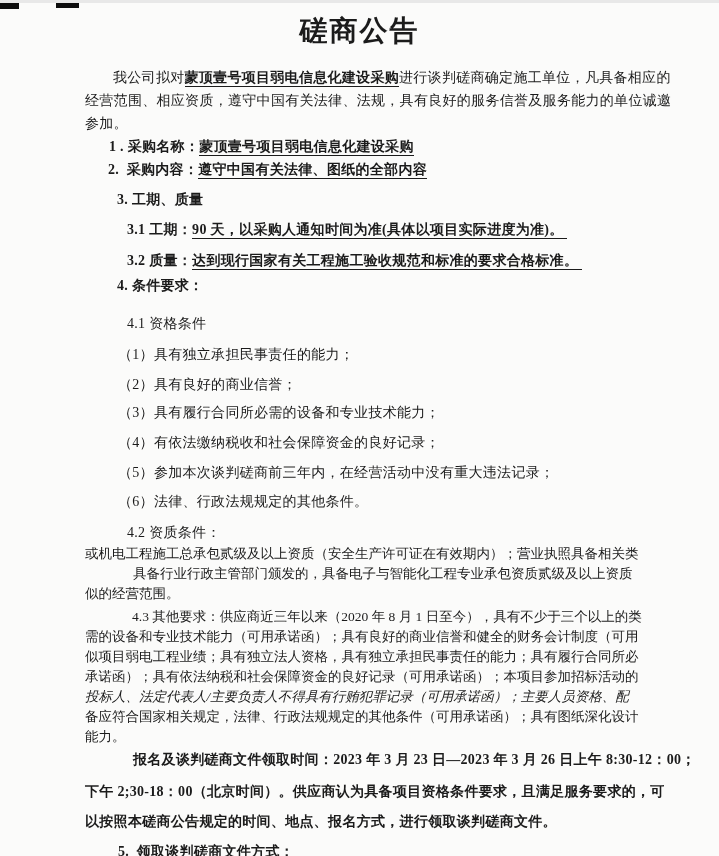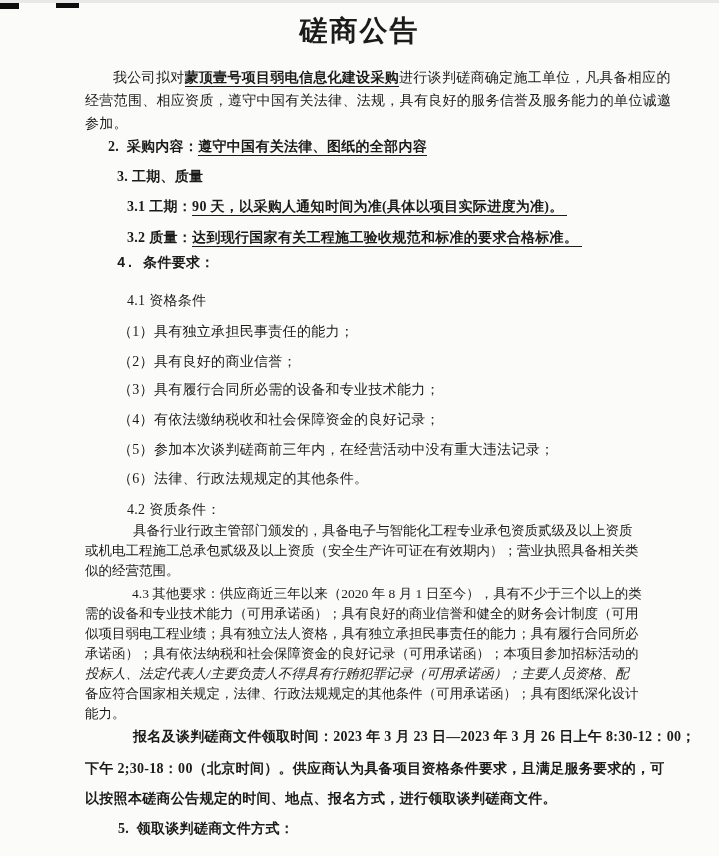--- a/index.html
+++ b/index.html
@@ -50,35 +50,36 @@
 <body>
 
 <div class="page">
   <div class="mark mark1"></div>
   <div class="mark mark2"></div>
   <h1 class="title">磋商公告</h1>
   <main class="doc">
       <div class="line" style="margin-top: 18px; padding-left: 28px;"><span>我公司拟对</span><span class="b u">蒙顶壹号项目弱电信息化建设采购</span><span>进行谈判磋商确定施工单位，凡具备相应的</span></div>
       <div class="line" style="margin-top: 1px; padding-left: 0px;"><span>经营范围、相应资质，遵守中国有关法律、法规，具有良好的服务信誉及服务能力的单位诚邀</span></div>
       <div class="line" style="margin-top: 1px; padding-left: 0px;"><span>参加。</span></div>
+      <div class="line" style="margin-top: 1px; padding-left: 24px;"><span class="b">1 . 采购名称：</span><span class="b u">蒙顶壹号项目弱电信息化建设采购</span></div>
       <div class="line" style="margin-top: 1px; padding-left: 23px;"><span class="b">2.  采购内容：</span><span class="b u">遵守中国有关法律、图纸的全部内容</span></div>
       <div class="line" style="margin-top: 8px; padding-left: 32px;"><span class="b">3. 工期、质量</span></div>
       <div class="line" style="margin-top: 8px; padding-left: 42px;"><span class="b">3.1 工期：</span><span class="b u">90 天，以采购人通知时间为准(具体以项目实际进度为准)。 </span></div>
       <div class="line" style="margin-top: 9px; padding-left: 42px;"><span class="b">3.2 质量：</span><span class="b u">达到现行国家有关工程施工验收规范和标准的要求合格标准。 </span></div>
-      <div class="line" style="margin-top: 3px; padding-left: 32px; font-family: Liberation Mono, monospace;"><span class="b">4. 条件要求：</span></div>
+      <div class="line" style="margin-top: 3px; padding-left: 32px;"><span class="b">4. 条件要求：</span></div>
       <div class="line" style="margin-top: 16px; padding-left: 42px;"><span>4.1 资格条件</span></div>
       <div class="line" style="margin-top: 9px; padding-left: 33px;"><span>（1）具有独立承担民事责任的能力；</span></div>
       <div class="line" style="margin-top: 8px; padding-left: 33px;"><span>（2）具有良好的商业信誉；</span></div>
       <div class="line" style="margin-top: 6px; padding-left: 33px;"><span>（3）具有履行合同所必需的设备和专业技术能力；</span></div>
       <div class="line" style="margin-top: 8px; padding-left: 33px;"><span>（4）有依法缴纳税收和社会保障资金的良好记录；</span></div>
       <div class="line" style="margin-top: 8px; padding-left: 33px;"><span>（5）参加本次谈判磋商前三年内，在经营活动中没有重大违法记录；</span></div>
       <div class="line" style="margin-top: 7px; padding-left: 33px;"><span>（6）法律、行政法规规定的其他条件。</span></div>
       <div class="line" style="margin-top: 9px; padding-left: 42px;"><span>4.2 资质条件：</span></div>
+      <div class="line para" style="margin-top: 0px; padding-left: 0px;"><span>或机电工程施工总承包贰级及以上资质（安全生产许可证在有效期内）；营业执照具备相关类</span></div>
       <div class="line para" style="margin-top: 0px; padding-left: 48px;"><span>具备行业行政主管部门颁发的，具备电子与智能化工程专业承包资质贰级及以上资质</span></div>
-      <div class="line para" style="margin-top: 0px; padding-left: 0px;"><span>或机电工程施工总承包贰级及以上资质（安全生产许可证在有效期内）；营业执照具备相关类</span></div>
       <div class="line para" style="margin-top: 0px; padding-left: 0px;"><span>似的经营范围。</span></div>
       <div class="line para" style="margin-top: 3px; padding-left: 47px;"><span>4.3 其他要求：供应商近三年以来（2020 年 8 月 1 日至今），具有不少于三个以上的类</span></div>
       <div class="line para" style="margin-top: 0px; padding-left: 0px;"><span>需的设备和专业技术能力（可用承诺函）；具有良好的商业信誉和健全的财务会计制度（可用</span></div>
       <div class="line para" style="margin-top: 0px; padding-left: 0px;"><span>似项目弱电工程业绩；具有独立法人资格，具有独立承担民事责任的能力；具有履行合同所必</span></div>
       <div class="line para" style="margin-top: 0px; padding-left: 0px;"><span>承诺函）；具有依法纳税和社会保障资金的良好记录（可用承诺函）；本项目参加招标活动的</span></div>
       <div class="line para" style="margin-top: 0px; padding-left: 0px; font-style: italic;"><span>投标人、法定代表人/主要负责人不得具有行贿犯罪记录（可用承诺函）；主要人员资格、配</span></div>
       <div class="line para" style="margin-top: 0px; padding-left: 0px;"><span>备应符合国家相关规定，法律、行政法规规定的其他条件（可用承诺函）；具有图纸深化设计</span></div>
       <div class="line para" style="margin-top: 0px; padding-left: 0px;"><span>能力。</span></div>
       <div class="line" style="margin-top: 2px; padding-left: 48px;"><span class="b">报名及谈判磋商文件领取时间：</span><span class="b">2023 年 3 月 23 日—2023 年 3 月 26 日上午 8:30-12：00；</span></div>
       <div class="line" style="margin-top: 10px; padding-left: 0px;"><span class="b">下午 2;30-18：00（北京时间）。供应商认为具备项目资格条件要求，且满足服务要求的，可</span></div>

